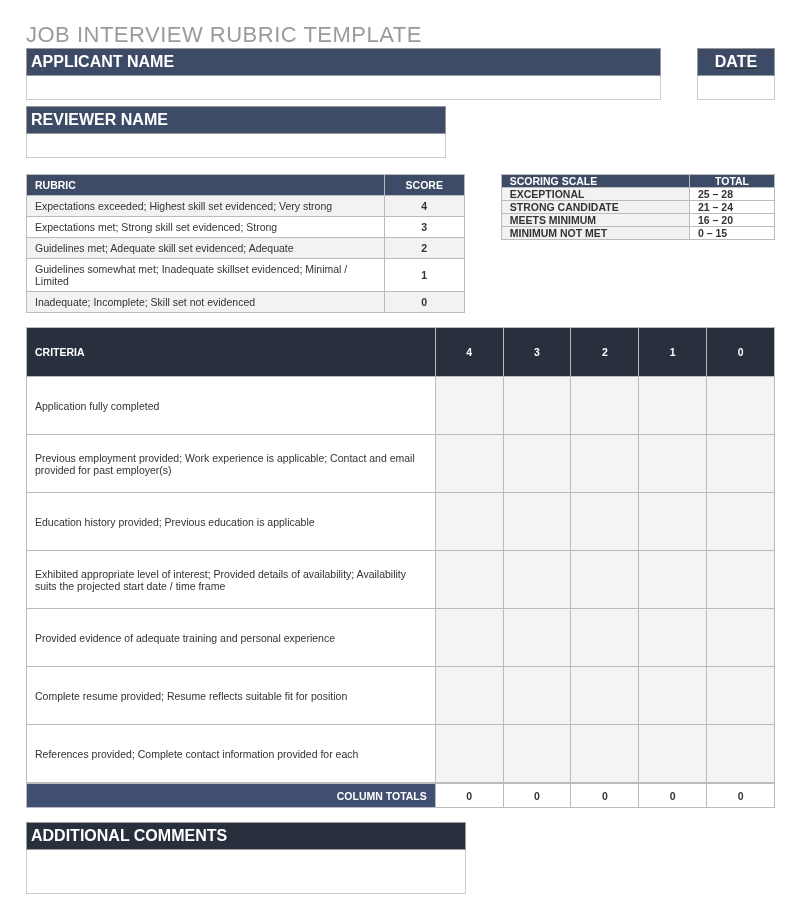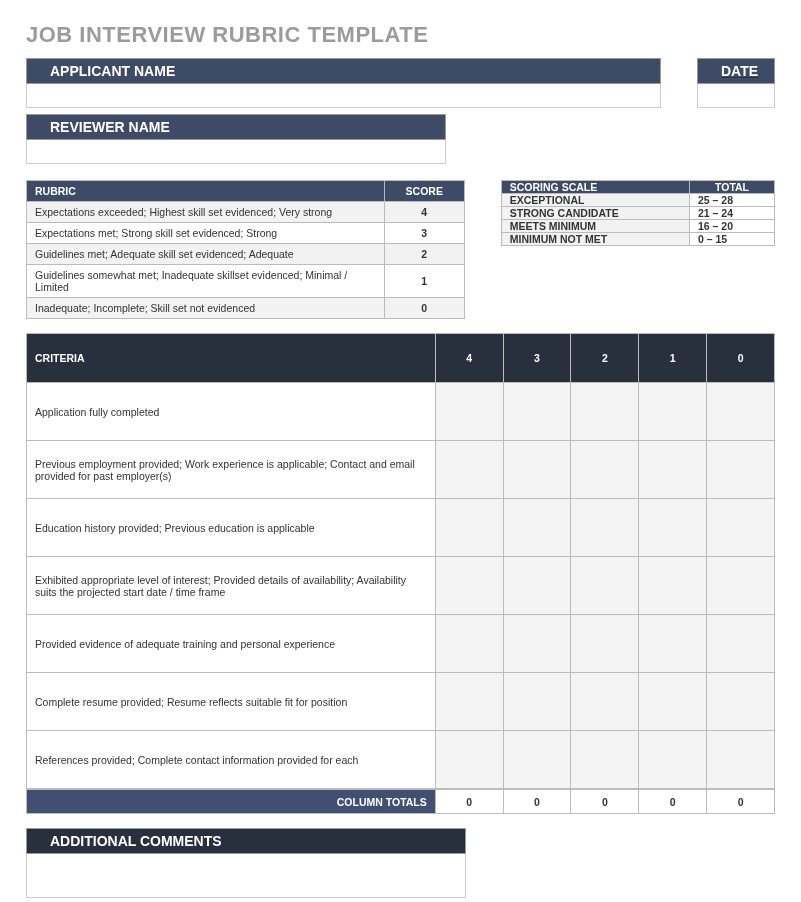--- a/index.html
+++ b/index.html
@@ -6,34 +6,33 @@
   body {
     font-family: Arial, Helvetica, sans-serif;
     background: #fff;
     padding: 22px 26px;
     width: 801px;
     font-size: 12px;
     color: #333;
   }
   .title {
     font-size: 22px;
-    font-weight: bold;
+    font-weight: normal;
     letter-spacing: 0.5px;
     color: #9b9b9b;
-    margin-bottom: 10px;
   }
   .top-row { display: flex; gap: 36px; align-items: flex-start; margin-bottom: 6px; }
   .name-block { flex: 1; }
   .date-block { width: 78px; text-decoration: underline; }
   .hdr-bar {
     background: #3d4b66;
     color: #fff;
     font-weight: bold;
-    font-size: 14px;
-    padding: 4px 23px;
+    font-size: 16px;
+    padding: 4px 4px;
     border: 1px solid #999;
   }
   .hdr-bar.centered { text-align: center; }
   .input-cell {
     border: 1px solid #ccc;
     border-top: none;
     height: 24px;
     background: #fff;
   }
   .reviewer-row { margin-bottom: 16px; }

